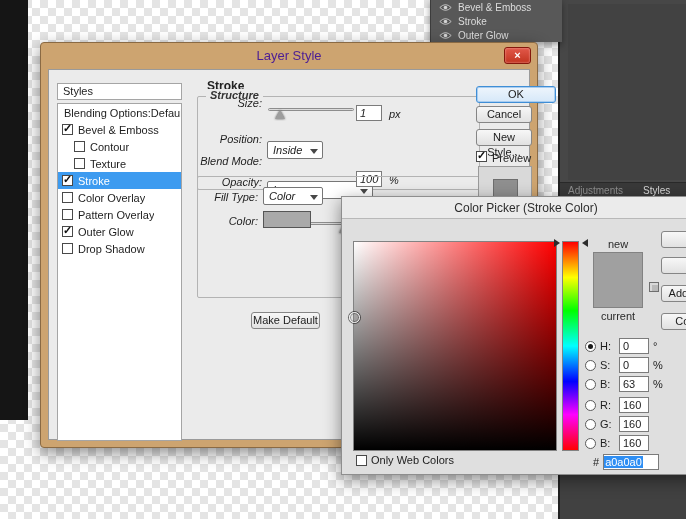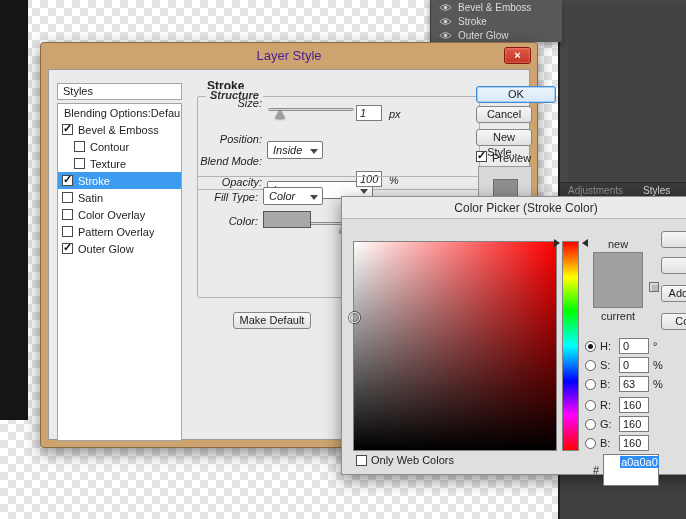--- a/index.html
+++ b/index.html
@@ -92,21 +92,21 @@
   .harrow.l { left:212px; top:42px; border-top:4px solid transparent; border-bottom:4px solid transparent; border-left:6px solid #2c2c2c; }
   .harrow.r { left:240px; top:42px; border-top:4px solid transparent; border-bottom:4px solid transparent; border-right:6px solid #2c2c2c; }
   .swatchblock { position:absolute; left:251px; top:55px; width:50px; height:56px; border:1px solid #828282; }
   .swatchblock .half { position:absolute; left:0; width:100%; height:50%; }
   .swlabel { position:absolute; width:50px; text-align:center; color:#2a2a2a; }
   .cube { position:absolute; left:307px; top:85px; width:10px; height:10px; background:#b9b9b9; border:1px solid #6f6f6f;
     box-shadow:inset 2px 2px 0 #d8d8d8; }
   .crow { position:absolute; left:243px; display:flex; align-items:center; gap:4px; }
   .crow .flab { width:15px; color:#1e1e1e; }
   .nbox { background:#fff; border:1px solid #7b7b7b; width:30px; height:16px; line-height:14px; padding-left:3px; }
-  .hexbox { background:#fff; border:1px solid #7b7b7b; width:56px; height:32px; line-height:14px; padding-left:16px; }
+  .hexbox { background:#fff; border:1px solid #7b7b7b; width:56px; height:16px; line-height:14px; padding-left:0; }
   .hexsel { background:#2e8ef3; color:#fff; padding:0 1px; }
   .cp-btn { position:absolute; left:319px; width:100px; }
 </style>
 </head>
 <body>
 
 <div id="root">
 
   <div class="abs checker"></div>
   <div class="abs blackstrip"></div>
@@ -169,33 +169,33 @@
         <div class="li ind">
           <span class="cb"></span>
           <span class="lbl">Texture</span>
         </div>
         <div class="li sel">
           <span class="cb checked"></span>
           <span class="lbl">Stroke</span>
         </div>
         <div class="li">
           <span class="cb"></span>
-          <span class="lbl">Satin</span>
-        </div>
-        <div class="li">
-          <span class="cb"></span>
           <span class="lbl">Color Overlay</span>
         </div>
         <div class="li">
           <span class="cb"></span>
           <span class="lbl">Pattern Overlay</span>
         </div>
         <div class="li">
           <span class="cb checked"></span>
           <span class="lbl">Outer Glow</span>
+        </div>
+        <div class="li">
+          <span class="cb"></span>
+          <span class="lbl">Drop Shadow</span>
         </div>
       </div>
 
       
       <div class="abs" style="left:158px;top:9px;font-weight:bold;font-size:12px">Stroke</div>
 
       <div class="grp" style="left:148px;top:26px;width:283px;height:94px">
         <span class="legend">Structure</span>
 
         <span class="rlabel" style="left:0;top:0;width:64px">Size:</span>
@@ -227,21 +227,21 @@
 
       <div class="grp" style="left:148px;top:106px;width:283px;height:122px">
         <span class="rlabel" style="left:0;top:14px;width:60px">Fill Type:</span>
         <div class="abs dd" style="left:65px;top:10px;width:60px">
           <span>Color</span>
         </div>
         <span class="rlabel" style="left:0;top:38px;width:60px">Color:</span>
         <div class="abs" style="left: 65px; top: 34px; width: 48px; height: 17px; border: 1px solid rgb(85, 85, 85); background-color: rgb(169, 169, 169);"></div>
       </div>
 
-      <div class="abs btn" style="left:184px;top:242px;width:78px">Make Default</div>
+      <div class="abs btn" style="left:202px;top:242px;width:69px">Make Default</div>
 
       
       <div class="abs btn focused" style="left:427px;top:16px;width:80px">OK</div>
       <div class="abs btn" style="left:427px;top:36px;width:56px">Cancel</div>
       <div class="abs btn" style="left:427px;top:59px;width:56px">New Style...</div>
       <span class="abs cb checked" style="left:427px;top:81px"></span>
       <span class="abs" style="left:443px;top:82px">Preview</span>
       <div class="thumbprev" style="left:429px;top:96px;width:54px;height:52px">
         <div class="sq"></div>
       </div>

